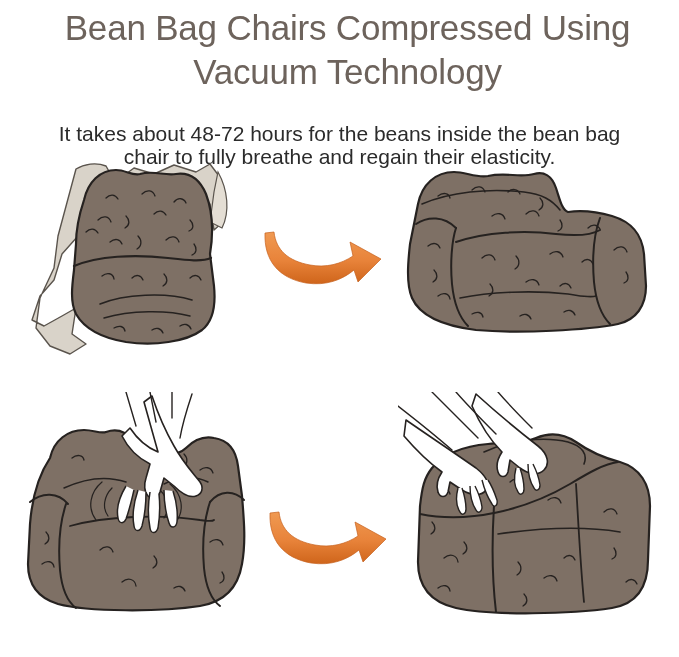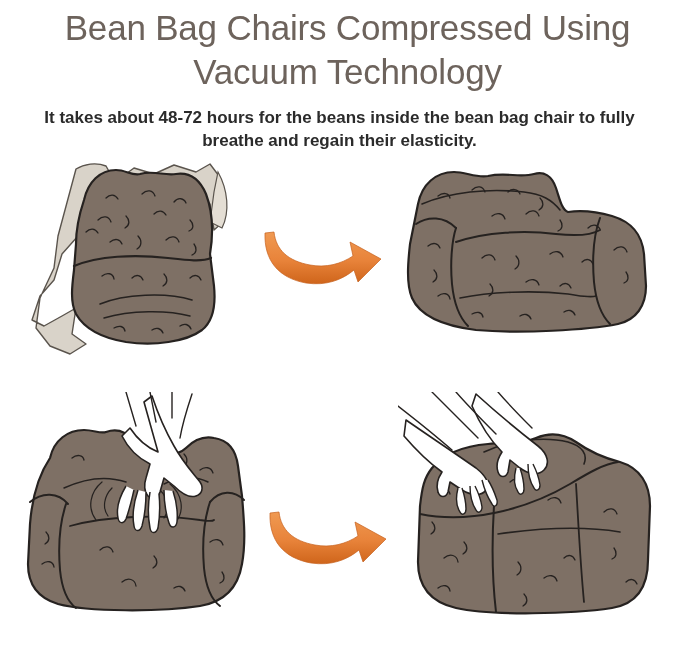--- a/index.html
+++ b/index.html
@@ -28,27 +28,27 @@
     padding: 6px 8px 0 24px;
     text-align: center;
     font-size: 35px;
     line-height: 44px;
     font-weight: 400;
     letter-spacing: -0.2px;
     color: #6d635c;
     font-family: "Liberation Sans", sans-serif;
   }
   #subtitle {
-    margin: 12px auto 0 auto;
+    margin: 28px auto 0 auto;
     width: 600px;
     text-align: center;
-    font-size: 17px;
+    font-size: 21px;
     line-height: 23px;
     color: #2b2b2b;
-    font-weight: 700;
+    font-weight: 400;
   }
 
   
   .step {
     position: absolute;
   }
   .art {
     position: absolute;
     left: 0;
     top: 0;

